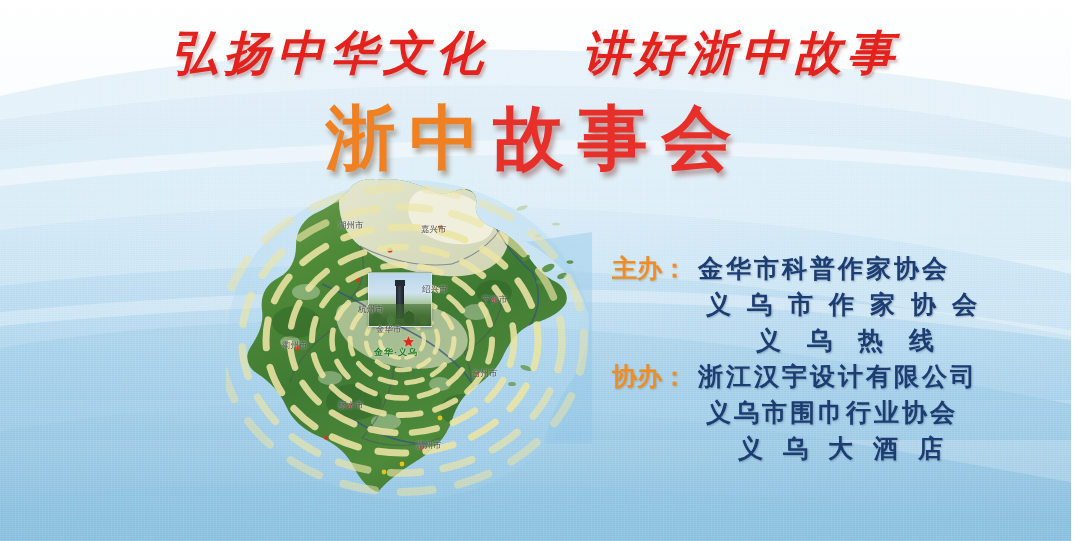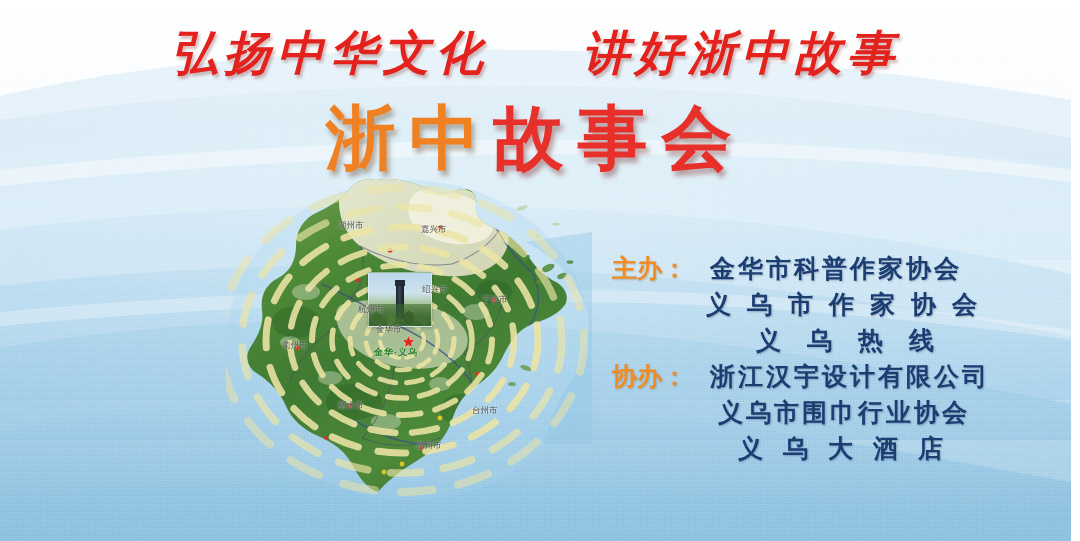--- a/index.html
+++ b/index.html
@@ -174,21 +174,21 @@
     letter-spacing: 0px;
     text-shadow: 1px 1px 2px rgba(120,80,20,.30);
   }
   .credit-label.blank { color: transparent; }
   .credit-value {
     font-size: 25px;
     font-weight: 700;
     color: #1b3d72;
     text-shadow: 1px 1px 2px rgba(20,40,80,.28);
   }
-  .credit-value.sp1 { letter-spacing: 3px; margin-left: 12px; }
+  .credit-value.sp1 { letter-spacing: 3px; }
   .credit-value.sp2 { letter-spacing: 16px; padding-left: 8px; }
   .credit-value.sp3 { letter-spacing: 11px; padding-left: 6px; }
 </style>
 </head>
 <body>
 
 <div class="poster">
 
   <svg class="waves" viewBox="0 0 1080 541" preserveAspectRatio="none">
     <defs>
@@ -404,21 +404,21 @@
 
     <div class="map-label">金华·义乌</div>
 
     <div class="map-city" style="left:195px; top:52px;">嘉兴市</div>
     <div class="map-city" style="left:112px; top:48px;">湖州市</div>
     <div class="map-city" style="left:132px; top:104px;margin-top:28px;">杭州市</div>
     <div class="map-city" style="left:196px; top:112px;">绍兴市</div>
     <div class="map-city" style="left:256px; top:122px;">宁波市</div>
     <div class="map-city" style="left:150px; top:152px;">金华市</div>
     <div class="map-city" style="left:56px;  top:168px;">衢州市</div>
-    <div class="map-city" style="left:246px; top:196px;margin-top:37px;">台州市</div>
+    <div class="map-city" style="left:246px; top:196px;">台州市</div>
     <div class="map-city" style="left:112px; top:228px;">丽水市</div>
     <div class="map-city" style="left:190px; top:268px;">温州市</div>
   </div>
 
   <div class="credits">
 
     <div class="credit-line">
       <span class="credit-label">主办：</span>
       <span class="credit-value sp1">金华市科普作家协会</span>
     </div>

